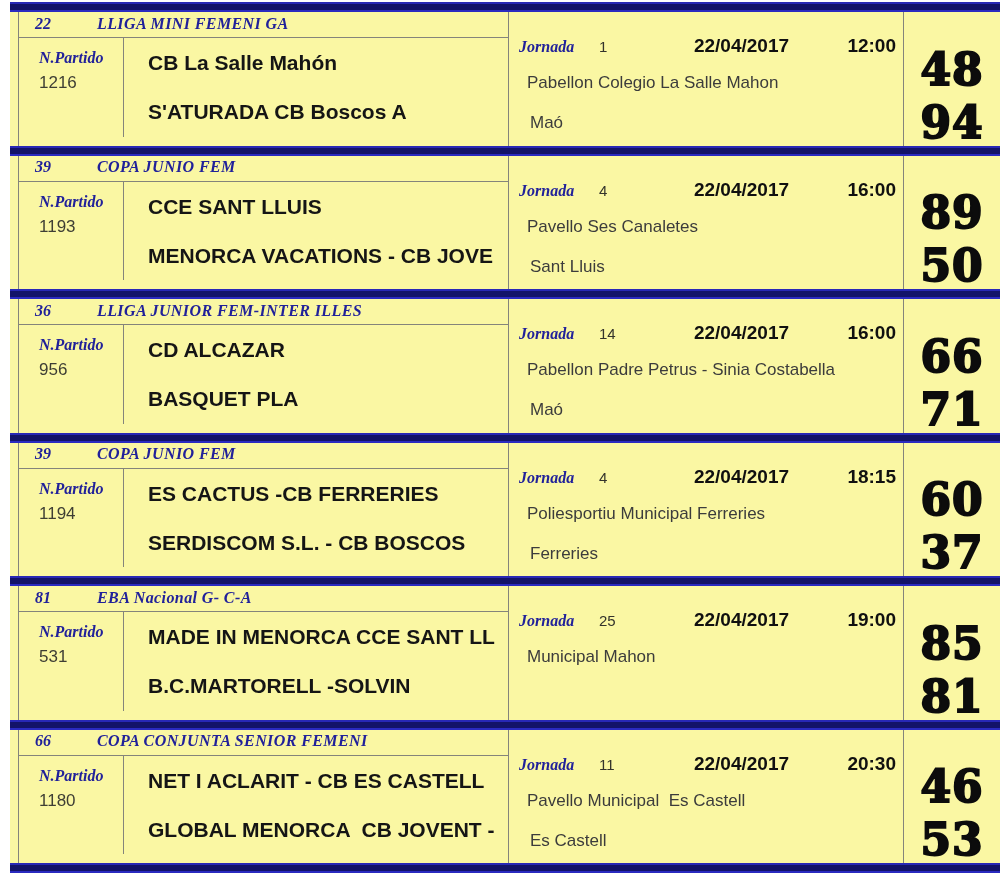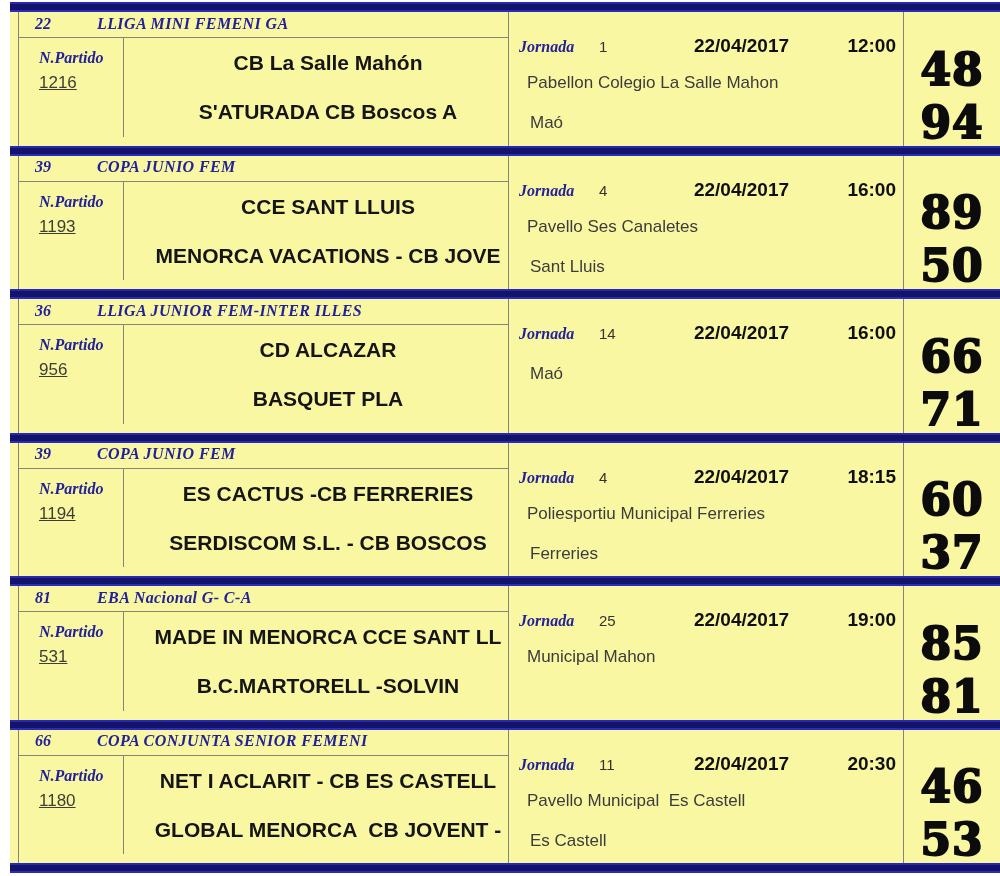--- a/index.html
+++ b/index.html
@@ -17,23 +17,23 @@
   .cell-left{width:490px;box-sizing:border-box;margin-left:8px;border-left:1px solid #84847b;
     display:flex;flex-direction:column;}
   .head-row{height:23px;border-bottom:1px solid #84847b;display:flex;align-items:center;padding-bottom:2px;}
   .comp-num{flex:none;width:78px;padding-left:16px;box-sizing:border-box;
     font:italic bold 16px "Liberation Serif",serif;color:#21219a;}
   .comp-name{font:italic bold 16px "Liberation Serif",serif;color:#21219a;letter-spacing:.4px;white-space:pre;}
   .left-body{flex:1;display:flex;min-height:0;}
   .np-col{flex:none;width:93px;box-sizing:border-box;border-right:1px solid #84847b;
     padding:11px 0 0 8px;margin-bottom:9px;margin-left:12px;}
   .np-label{display:block;font:italic bold 16px "Liberation Serif",serif;color:#21219a;}
-  .np-value{display:block;margin-top:6px;font:17px "Liberation Sans",sans-serif;color:#3e3e34;text-decoration:underline;}
+  .np-value{display:block;margin-top:6px;font:17px "Liberation Sans",sans-serif;color:#3e3e34;}
   .teams{flex:1;padding:13px 0 0 24px;display:flex;flex-direction:column;gap:25px;}
-  .team{font:bold 21px "Liberation Sans",sans-serif;color:#151515;white-space:pre;text-align:center;}
+  .team{font:bold 21px "Liberation Sans",sans-serif;color:#151515;white-space:pre;}
 
   
   .cell-mid{flex:1;min-width:0;box-sizing:border-box;border-left:1px solid #84847b;padding-top:23px;}
   .j-row{display:flex;align-items:baseline;padding:0 7px 0 10px;}
   .j-label{flex:none;width:80px;font:italic bold 16px "Liberation Serif",serif;color:#21219a;}
   .j-num{flex:none;width:52px;font:15px "Liberation Sans",sans-serif;color:#33332b;}
   .j-date{flex:1;text-align:center;font:bold 19px "Liberation Sans",sans-serif;color:#101010;}
   .j-time{flex:none;width:64px;text-align:right;font:bold 19px "Liberation Sans",sans-serif;color:#101010;}
   .venue{margin:16px 0 0 18px;font:17px "Liberation Sans",sans-serif;color:#3c3c3c;white-space:pre;}
   .city{margin:20px 0 0 21px;font:17px "Liberation Sans",sans-serif;color:#3c3c3c;white-space:pre;}
@@ -135,20 +135,21 @@
         </div>
       </div>
     </div>
     <div class="cell-mid">
       <div class="j-row">
         <span class="j-label">Jornada</span>
         <span class="j-num">14</span>
         <span class="j-date">22/04/2017</span>
         <span class="j-time">16:00</span>
       </div>
+      <div class="venue">Pabellon Padre Petrus - Sinia Costabella</div>
       <div class="city">Maó</div>
     </div>
     <div class="cell-right">
       <div class="score">66</div>
       <div class="score">71</div>
     </div>
   </section>
   <div class="bar"></div>
 
   <section class="match">

